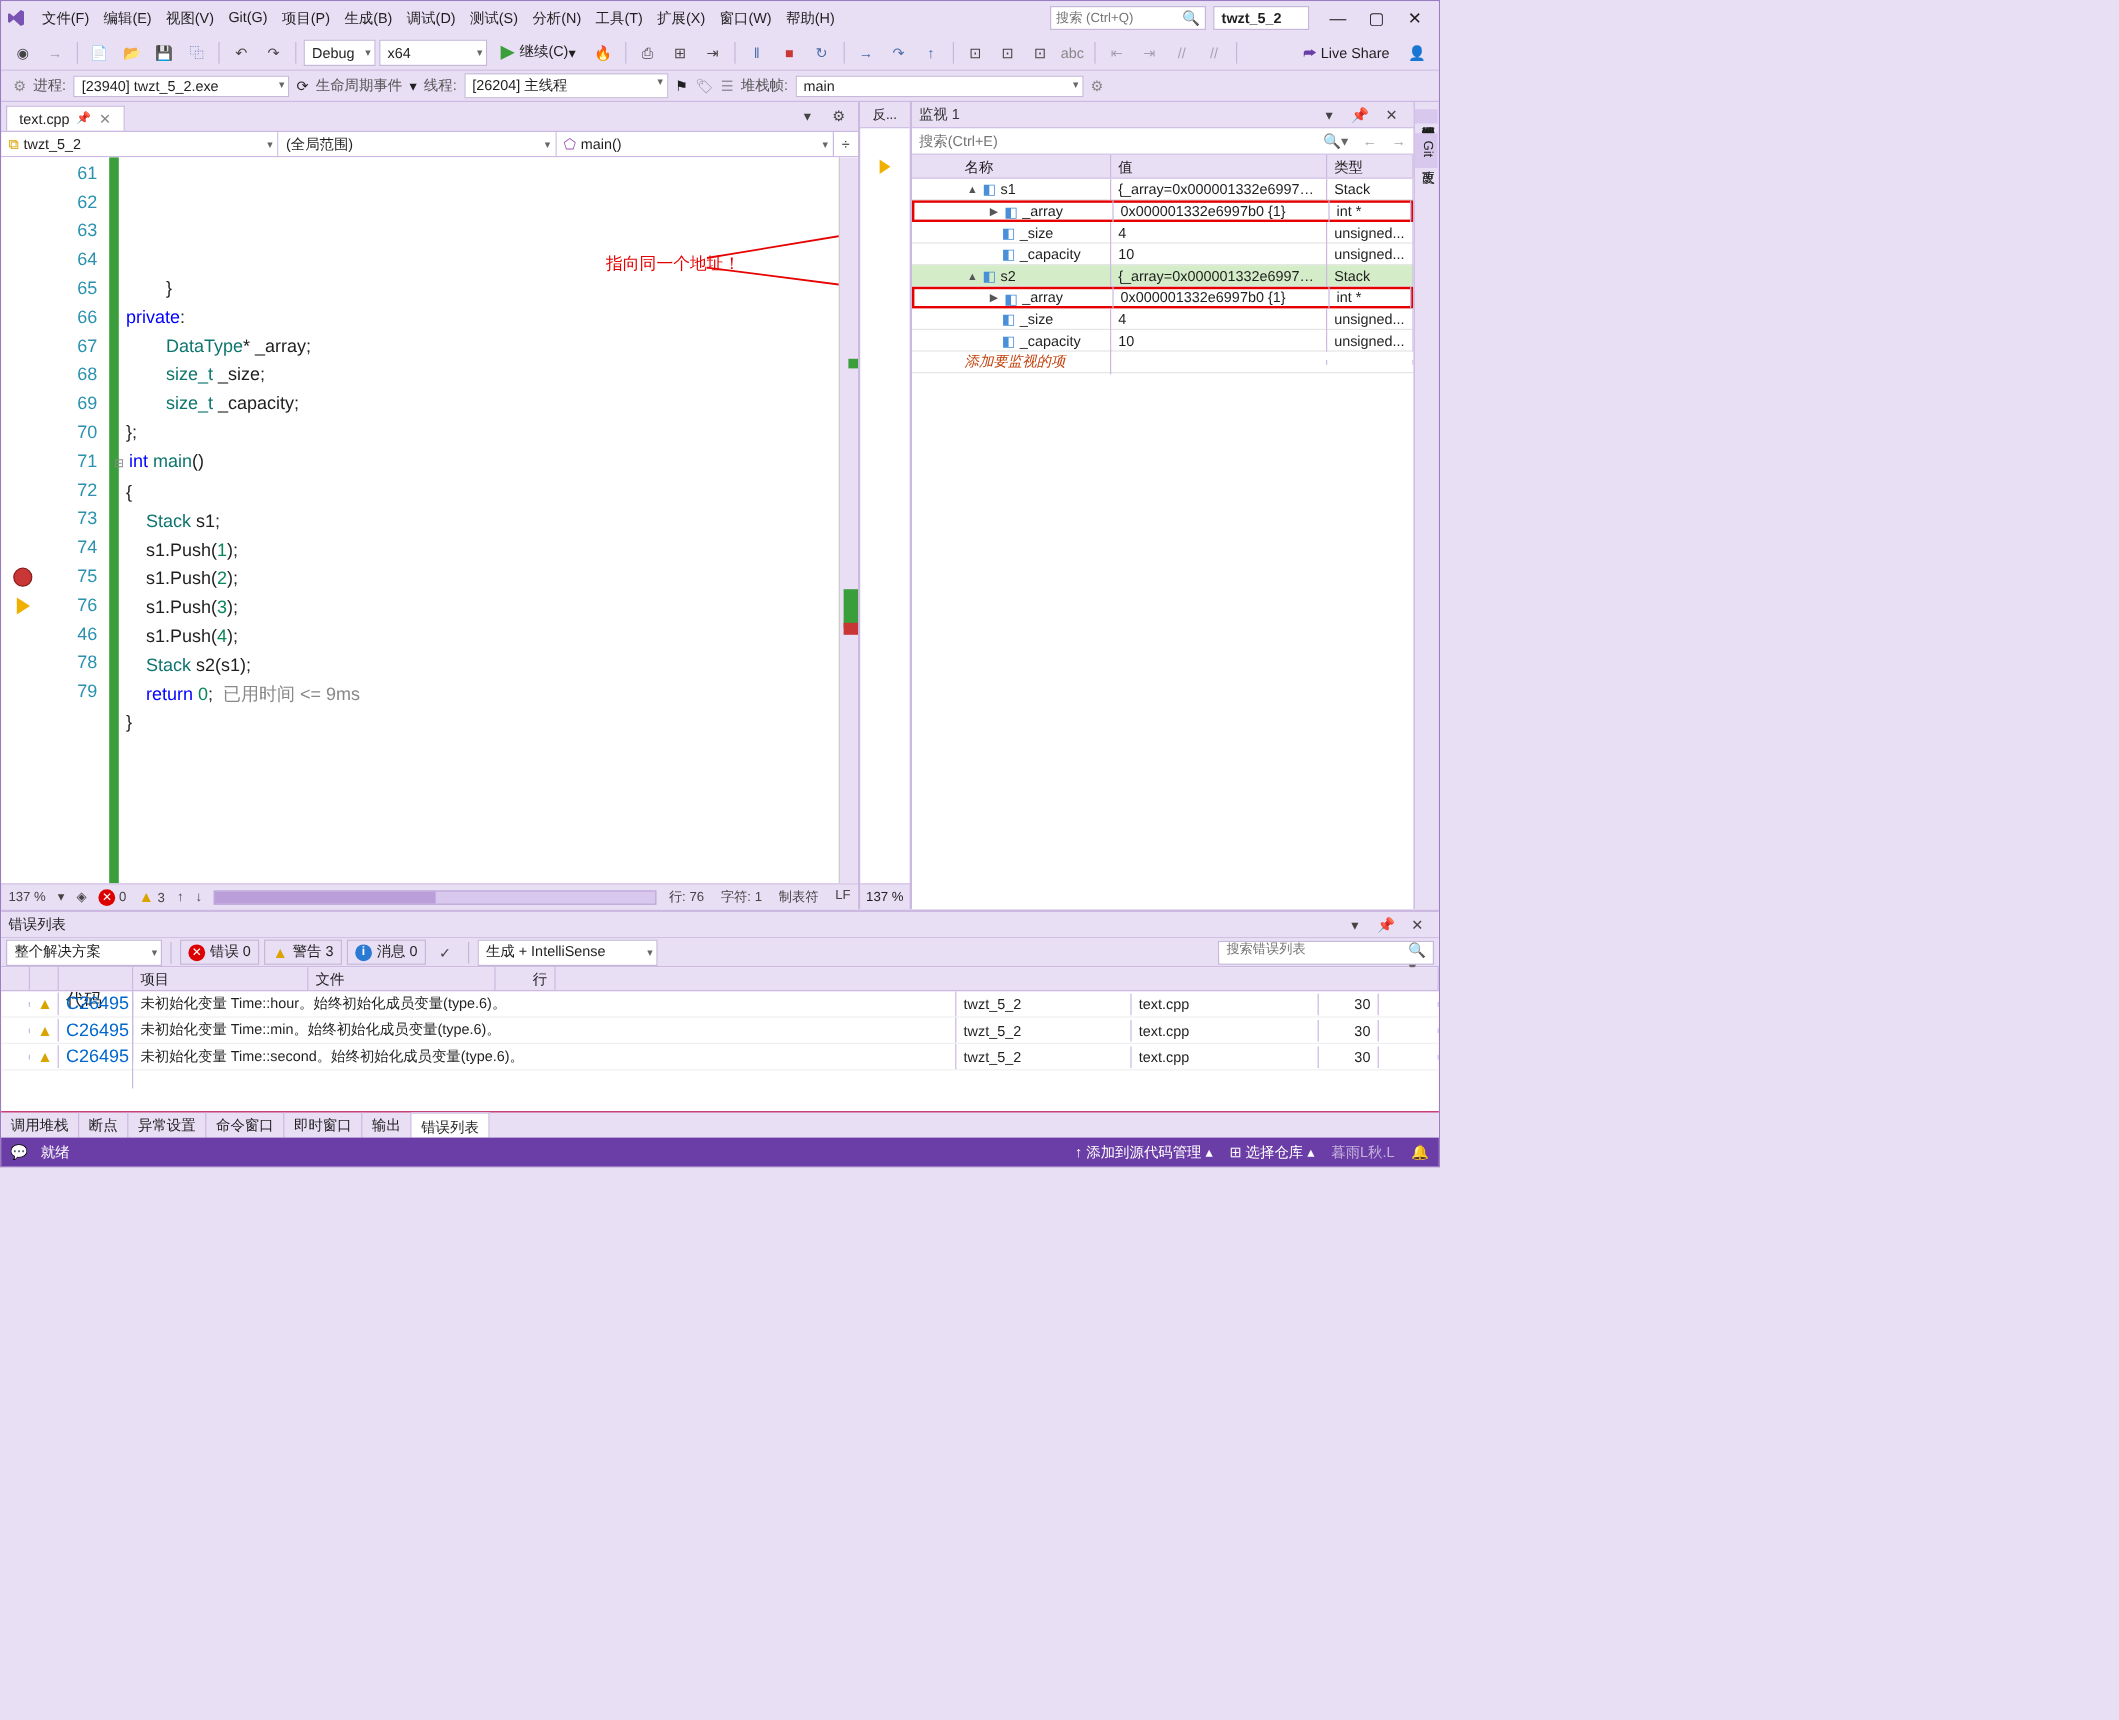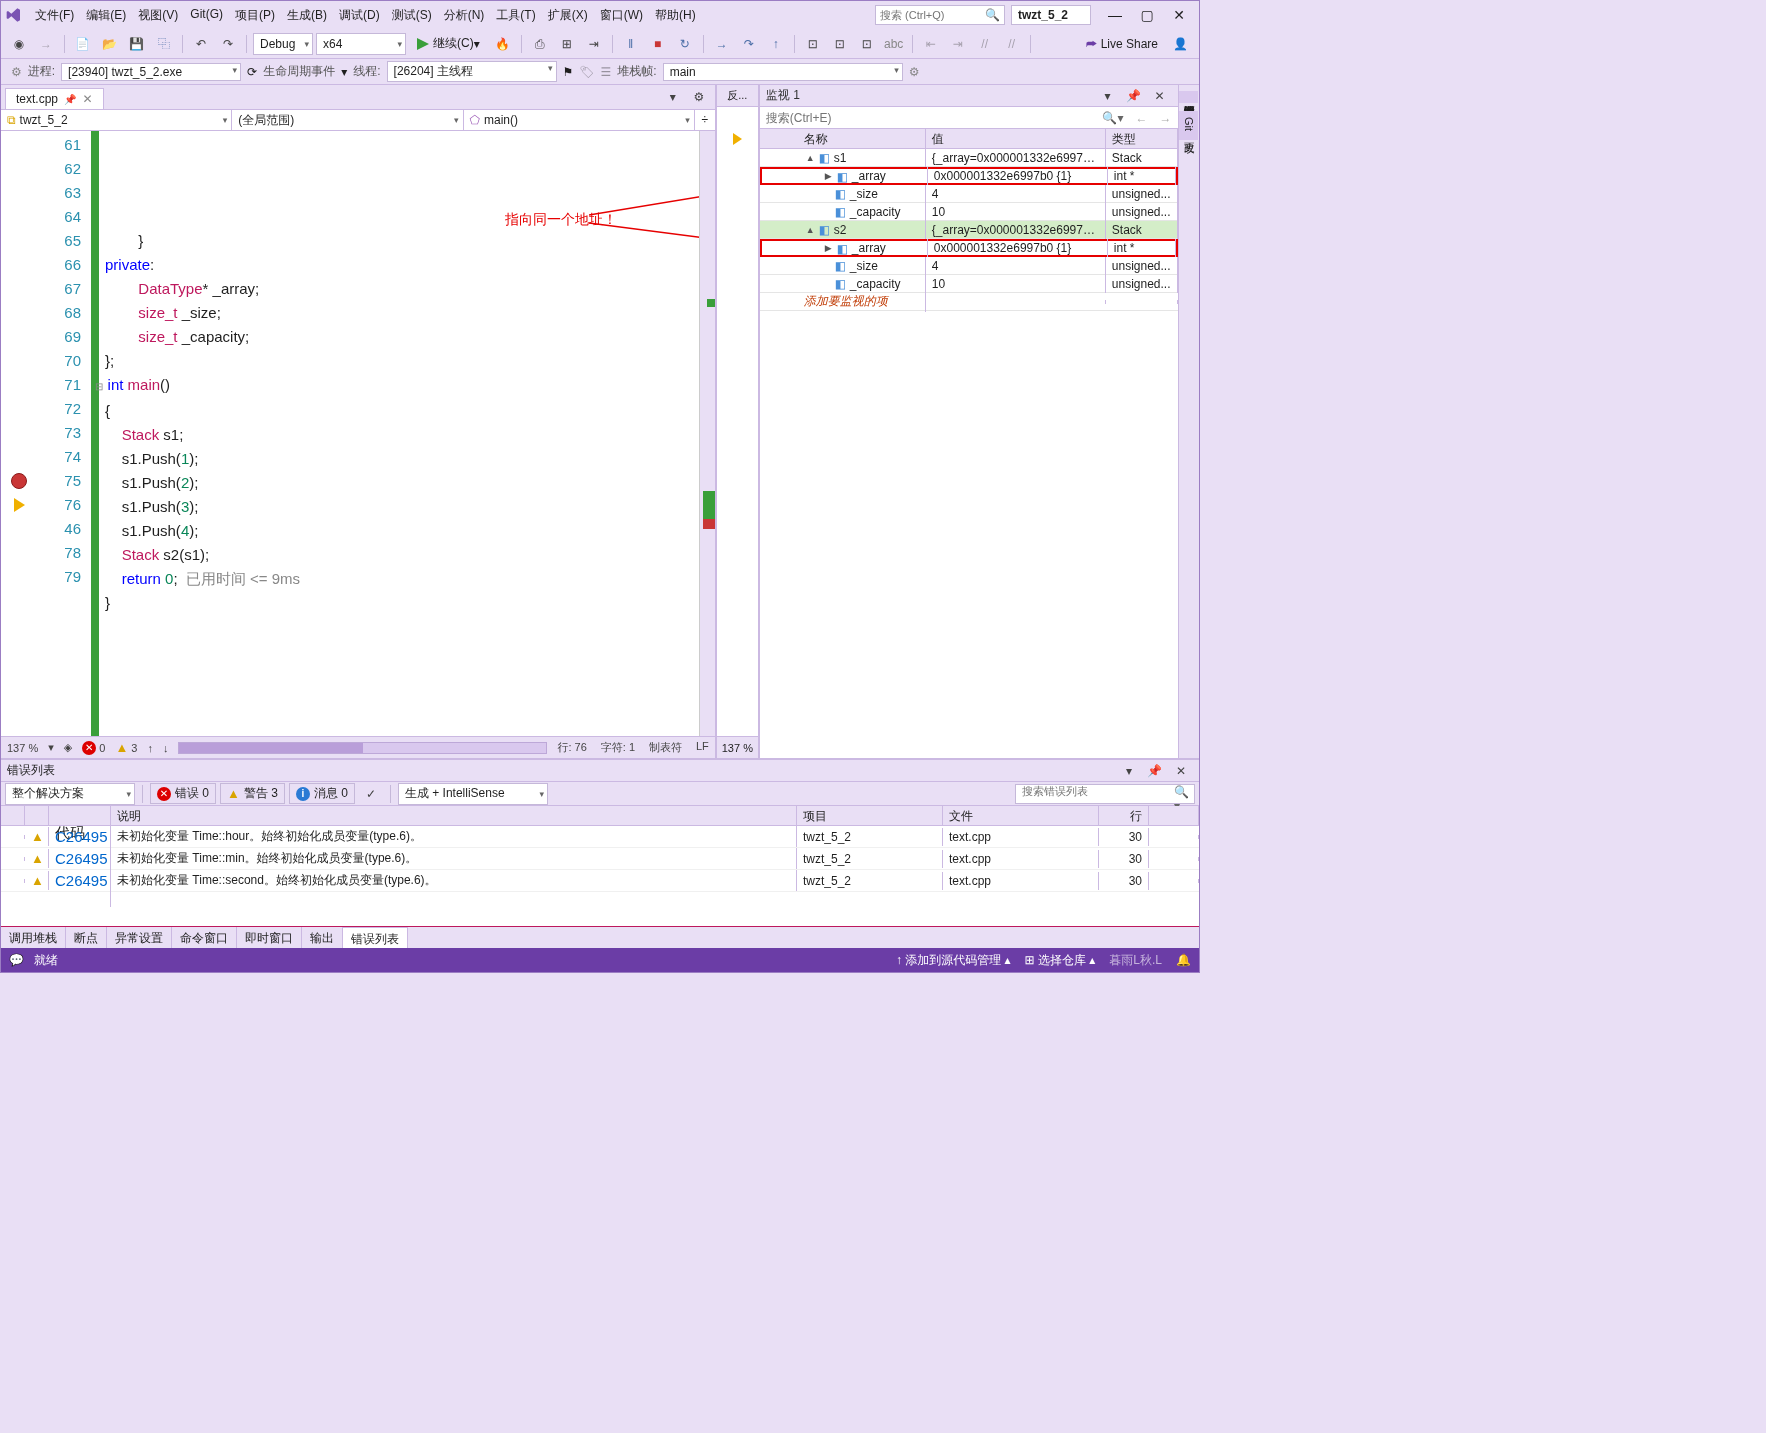--- a/index.html
+++ b/index.html
@@ -33,21 +33,21 @@
 .tab-strip .right-icons { margin-left: auto; display: flex; gap: 2px; padding-right: 4px; }
 .navbar { height: 22px; background: #e9dff5; border-top: 1px solid #cbb9e2; border-bottom: 1px solid #cbb9e2; display: flex; }
 .navbar .navcombo { flex: 1; border-right: 1px solid #cbb9e2; padding: 2px 6px; display: flex; align-items: center; gap: 4px; font-size: 12px; position: relative; background: #fff; }
 .navbar .navcombo::after { content: "▾"; position: absolute; right: 4px; font-size: 9px; color: #666; }
 .code-area { flex: 1; display: flex; background: #fff; overflow: hidden; }
 .gutter { width: 36px; background: #fff; display: flex; flex-direction: column; padding-top: 2px; }
 .linenums { width: 54px; text-align: right; padding-right: 10px; color: #2b91af; font-family: Consolas, monospace; font-size: 15px; line-height: 24px; padding-top: 2px; }
 .codebar { width: 8px; background: #3a9f3a; }
 .code { flex: 1; font-family: Consolas, monospace; font-size: 15px; line-height: 24px; padding: 2px 6px; white-space: pre; position: relative; }
 .code .kw { color: #0000ff; }
-.code .type { color: #be185d; }
+.code .type { color: #0f766e; }
 .code .num { color: #098658; }
 .code .cm { color: #888; }
 .bp { width: 16px; height: 16px; background: #c93636; border-radius: 50%; border: 1px solid #8a1b1b; }
 .arrow-cur { width: 0; height: 0; border-top: 7px solid transparent; border-bottom: 7px solid transparent; border-left: 11px solid #f0b000; }
 .hl-line { position: absolute; left: 0; right: 0; height: 24px; background: #d4edc8; z-index: -1; }
 .annotation { position: absolute; color: #e60000; font-size: 14px; font-weight: 500; }
 .arrow-red { position: absolute; pointer-events: none; }
 .status-strip { height: 22px; background: #e9dff5; border-top: 1px solid #cbb9e2; display: flex; align-items: center; padding: 0 6px; gap: 10px; font-size: 11px; color: #444; }
 .status-strip .right { margin-left: auto; display: flex; gap: 14px; }
 .mini-column { width: 44px; background: #e9dff5; border-right: 2px solid #cbb9e2; display: flex; flex-direction: column; }
@@ -454,21 +454,20 @@
       <div class="tselect" style="min-width:150px">生成 + IntelliSense</div>
       <div style="margin-left:auto;display:flex;align-items:flex-start;background:#fff;border:1px solid #c5b8d9;width:180px;height:20px">
         <input style="flex: 1 1 0%; border: none; outline: none; padding: 0px 6px; font-size: 11px;" placeholder="搜索错误列表">
         <span style="padding:0 4px;color:#666">🔍▾</span>
       </div>
     </div>
     <div class="errors-grid-head">
       <div class="ecol icon"></div>
       <div class="ecol icon"></div>
       <div class="ecol code">代码</div>
-      <div class="ecol desc">说明</div>
       <div class="ecol proj">项目</div>
       <div class="ecol file">文件</div>
       <div class="ecol line">行</div>
       <div class="ecol" style="flex:1"></div>
     </div>
     <div class="errors-rows" id="error-rows">
         <div class="erow">
           <div class="ecol icon"></div>
           <div class="ecol icon"><span class="warn-icon">▲</span></div>
           <div class="ecol code"><span class="code-link">C26495</span></div>

